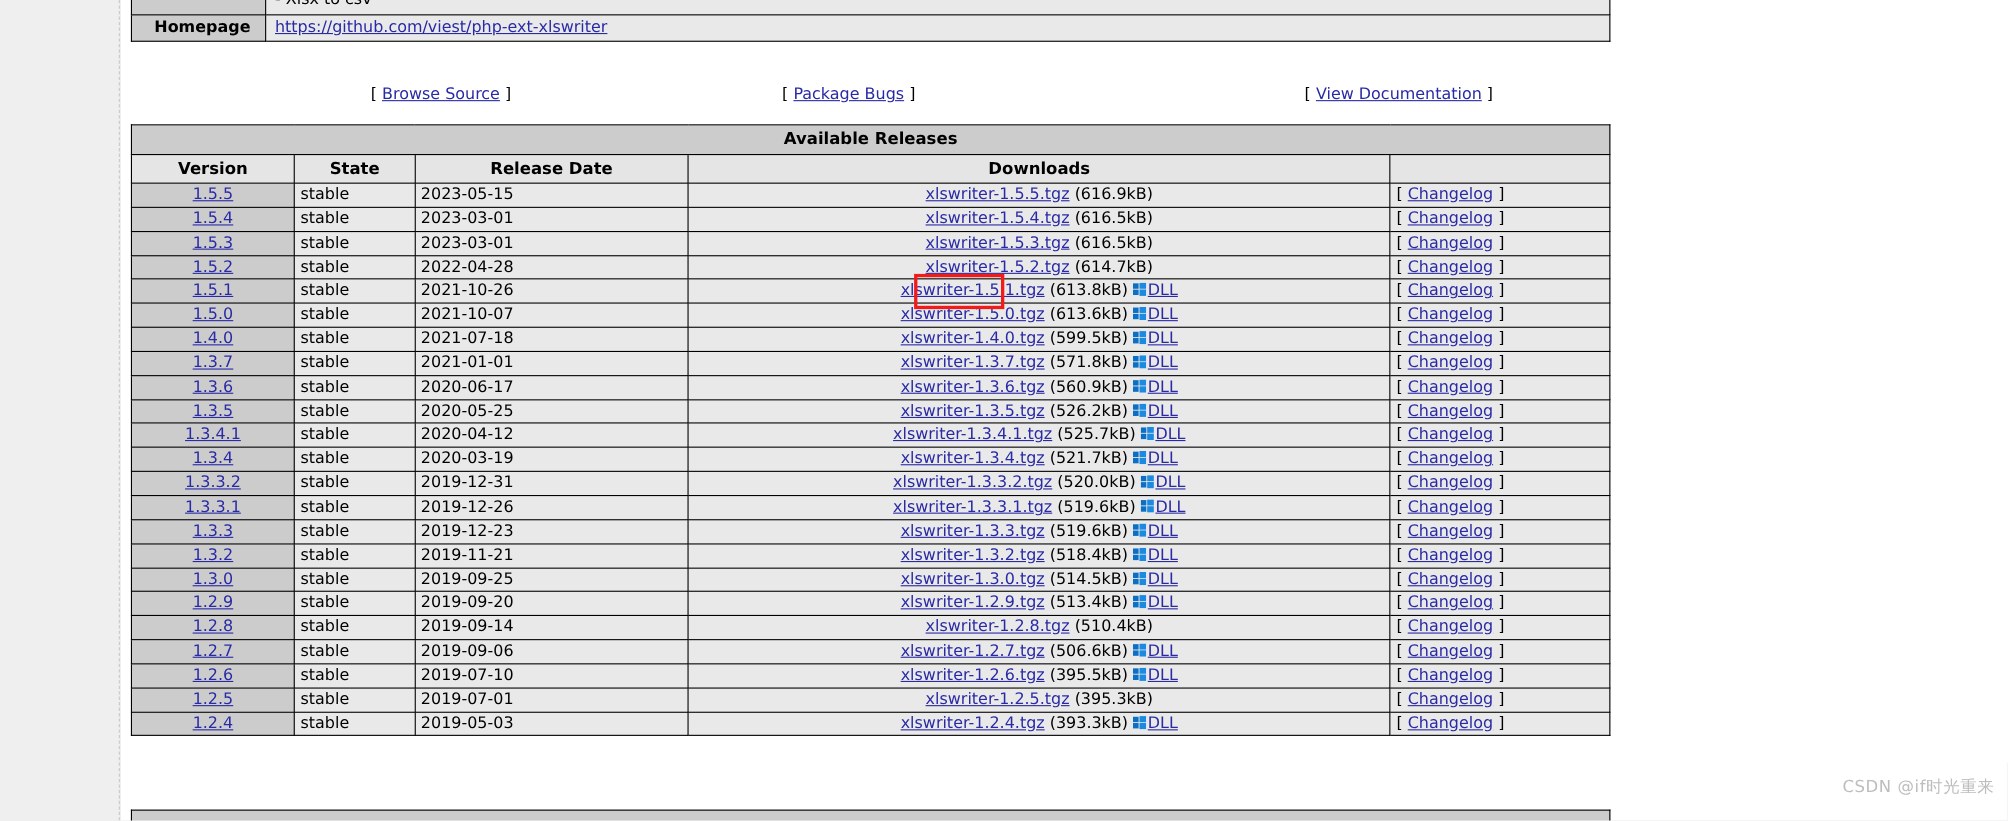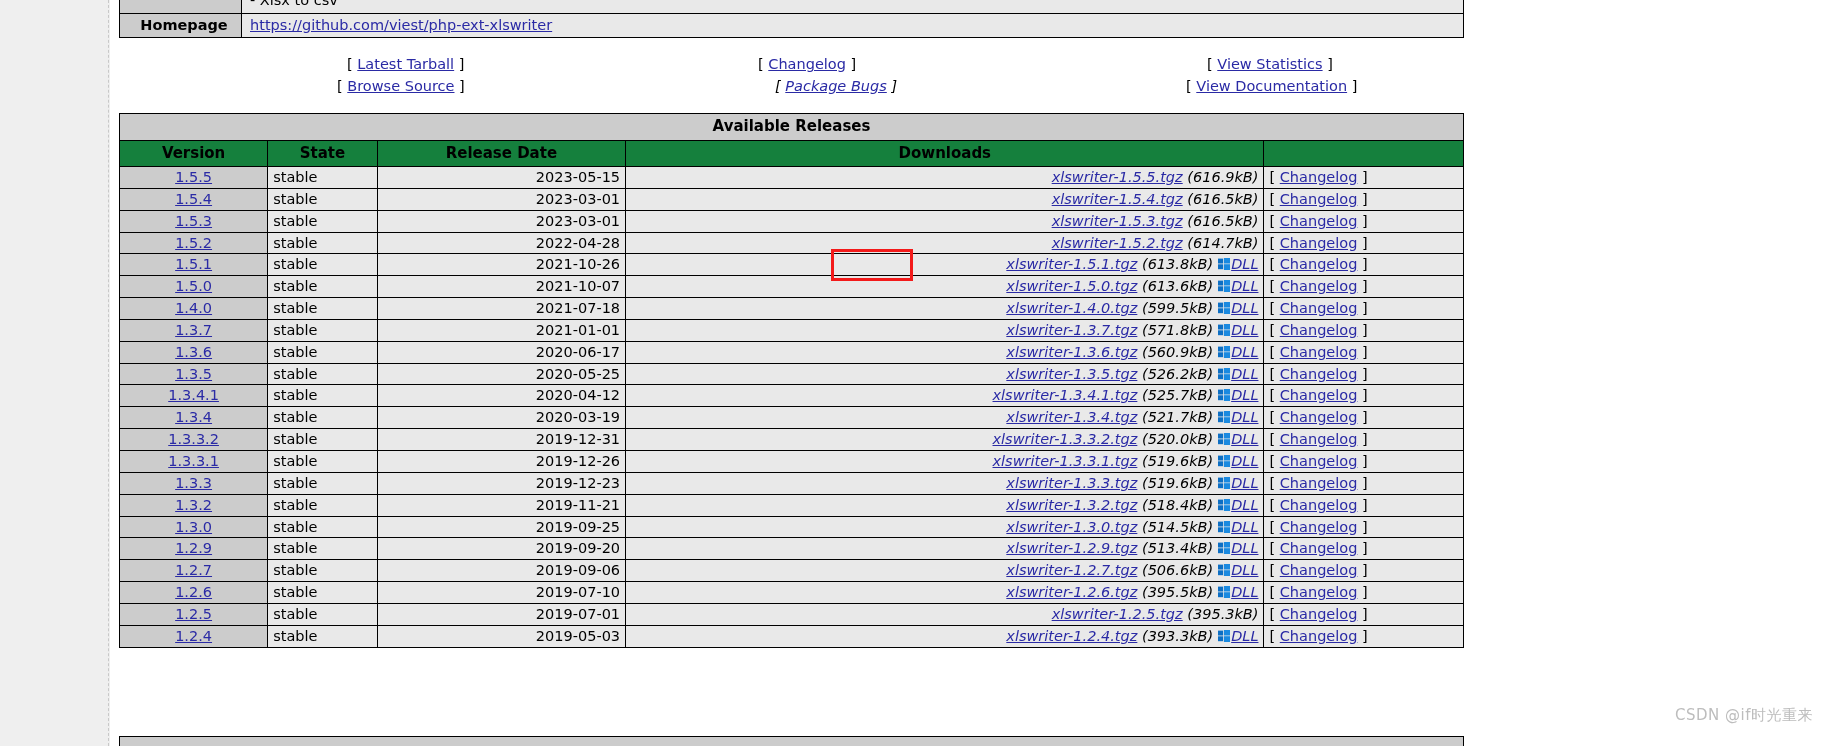--- a/index.html
+++ b/index.html
@@ -85,21 +85,21 @@
   }
   .link-row.r1 { top: 11px; }
   .link-row.r2 { top: 33px; }
   .lk {
     position: absolute;
     white-space: nowrap;
   }
   .lk-tarball   { left: 237px; }
   .lk-browse    { left: 227px; }
   .lk-changelog { left: 648px; }
-  .lk-bugs      { left: 665px; font-style: italic; }
+  .lk-bugs      { left: 601px; }
   .lk-stats     { left: 1097px; }
   .lk-docs      { left: 1076px; }
 
   
   .rel-wrap {
     position: absolute;
     left: 9px; top: 113px;
     width: 1542px;
   }
   table.releases {
@@ -116,21 +116,21 @@
   }
   .caption-cell {
     background: #cccccc;
     text-align: center;
     font-weight: bold;
     font-size: 15px;
     padding: 3px 0 !important;
     height: 22px !important;
   }
   table.releases thead th {
-    background: #15803d;
+    background: #e5e5e5;
     font-weight: bold;
     text-align: center;
     font-size: 15px;
     padding: 3px 0 !important;
     height: 22px !important;
   }
   th.c-version { width: 130px; }
   th.c-state   { width: 96px; }
   th.c-date    { width: 218px; }
   th.c-dl      { width: 560px; }
@@ -138,22 +138,22 @@
 
   td.v-cell {
     background: #cccccc;
     text-align: center;
     font-weight: normal;
   }
   td.s-cell, td.d-cell, td.dl-cell, td.chg-cell {
     background: #e9e9e9;
   }
   td.s-cell  { text-align: left; padding-left: 6px; }
-  td.d-cell  { text-align: right; padding-left: 6px; margin-top: 21px; }
-  td.dl-cell { text-align: right; padding-left: 6px; white-space: nowrap; font-style: italic; }
+  td.d-cell  { text-align: left; padding-left: 6px; margin-top: 21px; }
+  td.dl-cell { text-align: center; padding-left: 6px; white-space: nowrap; }
   td.chg-cell{ text-align: left; padding-left: 6px; white-space: nowrap; }
 
   .winicon {
     display: inline-block;
     width: 12px; height: 12px;
     vertical-align: -1px;
     margin-left: 5px;
     margin-right: 1px;
   }
   .dll-link { margin-left: 0px; }
@@ -207,25 +207,20 @@
         <tr>
           <td class="label">Homepage</td>
           <td class="value">
             <a href="#" class="visited">https://github.com/viest/php-ext-xlswriter</a>
           </td>
         </tr>
       </tbody>
     </table>
 
     <div class="links-area">
-      <div class="link-row r1">
-        <span class="lk lk-tarball"><span>[</span> <a href="#">Latest Tarball</a> <span>]</span></span>
-        <span class="lk lk-changelog"><span>[</span> <a href="#">Changelog</a> <span>]</span></span>
-        <span class="lk lk-stats"><span>[</span> <a href="#">View Statistics</a> <span>]</span></span>
-      </div>
       <div class="link-row r2">
         <span class="lk lk-browse"><span>[</span> <a href="#">Browse Source</a> <span>]</span></span>
         <span class="lk lk-bugs"><span>[</span> <a href="#">Package Bugs</a> <span>]</span></span>
         <span class="lk lk-docs"><span>[</span> <a href="#">View Documentation</a> <span>]</span></span>
       </div>
     </div>
 
     <div class="rel-wrap">
       <table class="releases">
         <thead>
@@ -431,20 +426,27 @@
               <td class="d-cell">2019-09-20</td>
               <td class="dl-cell"><a href="#">xlswriter-1.2.9.tgz</a> <span>(513.4kB)</span><span class="winicon"><svg width="12" height="12" viewBox="0 0 12 12" xmlns="http://www.w3.org/2000/svg">
                     <rect x="0" y="0.6" width="5.1" height="4.9" fill="#0d6fc4"></rect>
                     <rect x="5.9" y="0" width="6.1" height="5.5" fill="#1b8ae0"></rect>
                     <rect x="0" y="6.3" width="5.1" height="4.9" fill="#0d6fc4"></rect>
                     <rect x="5.9" y="6.2" width="6.1" height="5.8" fill="#1b8ae0"></rect>
                   </svg></span><a href="#" class="dll-link">DLL</a></td>
               <td class="chg-cell"><span>[</span> <a href="#">Changelog</a> <span>]</span></td>
             </tr>
             <tr>
+              <td class="v-cell"><a href="#">1.2.8</a></td>
+              <td class="s-cell">stable</td>
+              <td class="d-cell">2019-09-14</td>
+              <td class="dl-cell"><a href="#">xlswriter-1.2.8.tgz</a> <span>(510.4kB)</span></td>
+              <td class="chg-cell"><span>[</span> <a href="#">Changelog</a> <span>]</span></td>
+            </tr>
+            <tr>
               <td class="v-cell"><a href="#">1.2.7</a></td>
               <td class="s-cell">stable</td>
               <td class="d-cell">2019-09-06</td>
               <td class="dl-cell"><a href="#">xlswriter-1.2.7.tgz</a> <span>(506.6kB)</span><span class="winicon"><svg width="12" height="12" viewBox="0 0 12 12" xmlns="http://www.w3.org/2000/svg">
                     <rect x="0" y="0.6" width="5.1" height="4.9" fill="#0d6fc4"></rect>
                     <rect x="5.9" y="0" width="6.1" height="5.5" fill="#1b8ae0"></rect>
                     <rect x="0" y="6.3" width="5.1" height="4.9" fill="#0d6fc4"></rect>
                     <rect x="5.9" y="6.2" width="6.1" height="5.8" fill="#1b8ae0"></rect>
                   </svg></span><a href="#" class="dll-link">DLL</a></td>
               <td class="chg-cell"><span>[</span> <a href="#">Changelog</a> <span>]</span></td>

